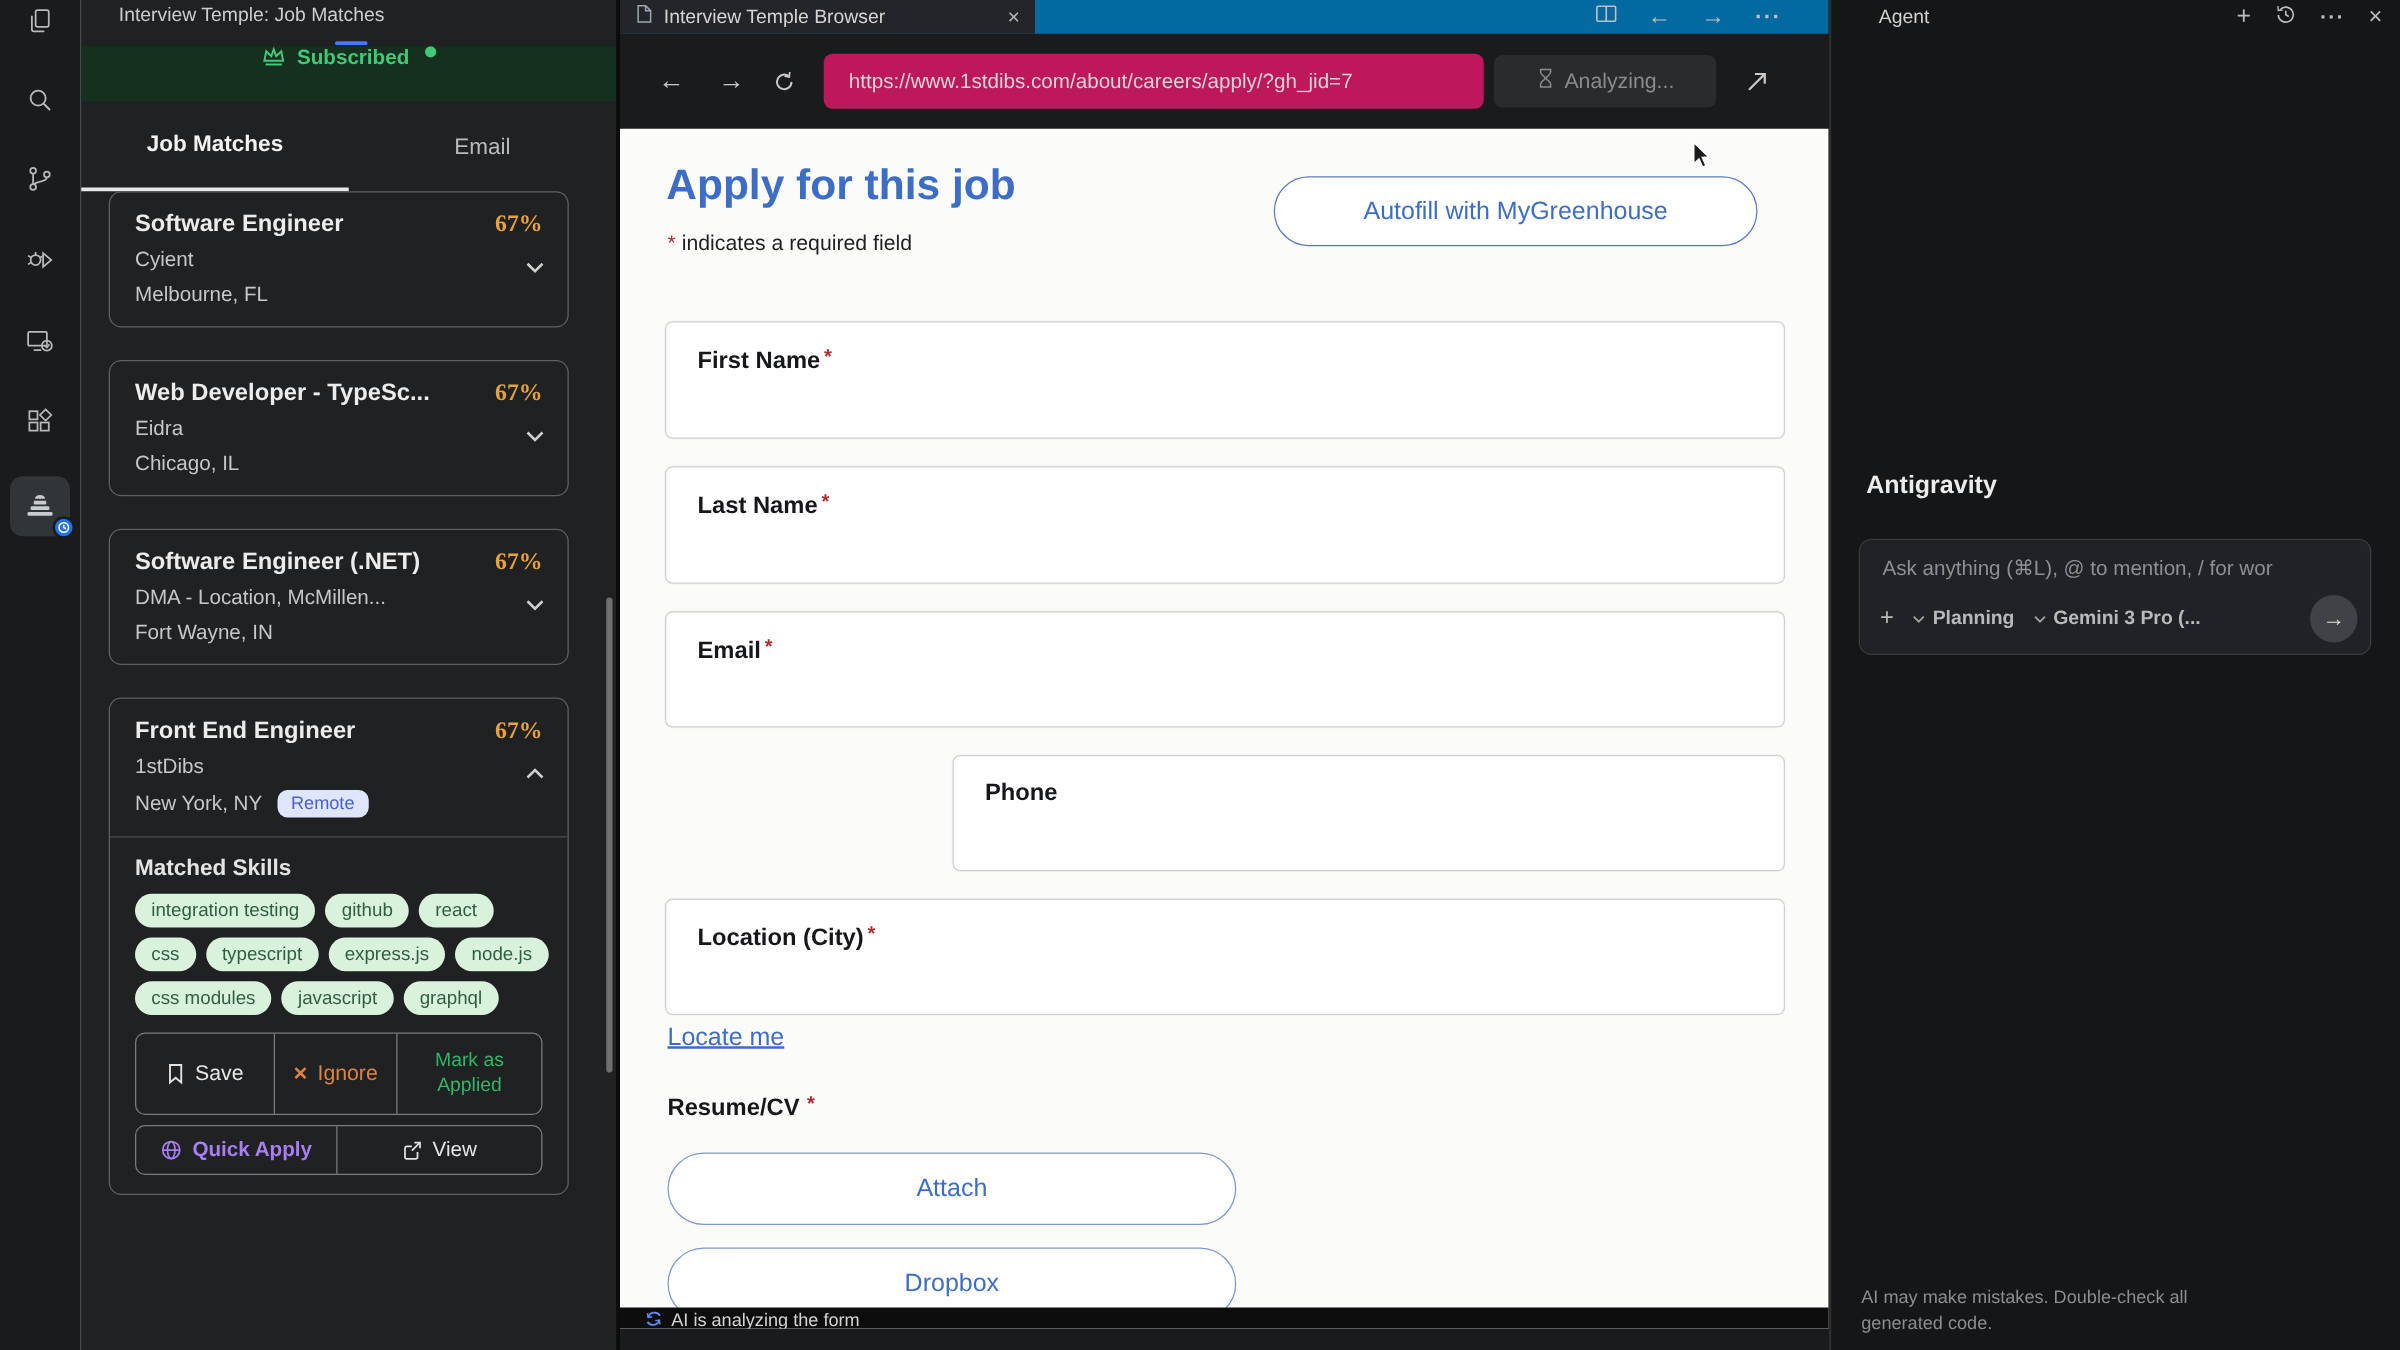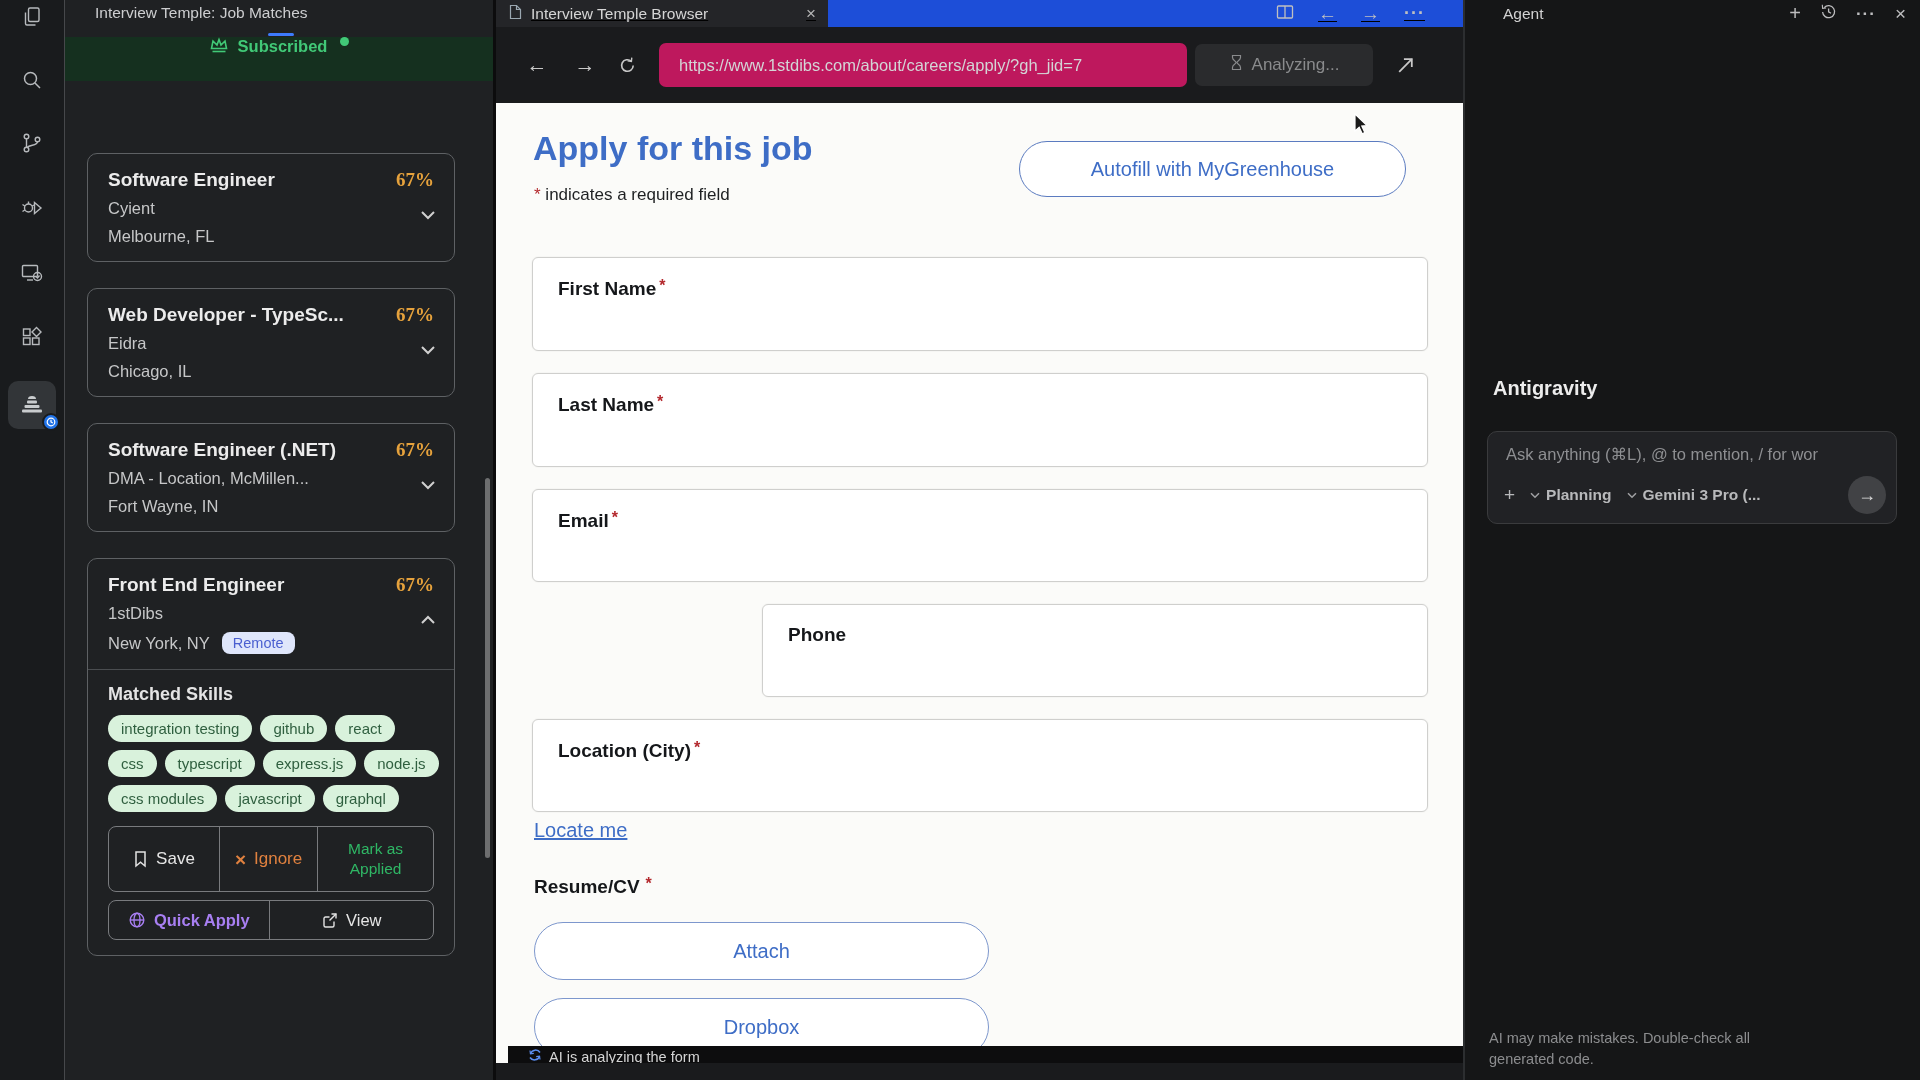--- a/index.html
+++ b/index.html
@@ -45,21 +45,21 @@
   .act .xx { color:#e0813f; font-size:19px; font-weight:bold; line-height:1; }
   .act.ignore { color:#e0813f; }
   .act.applied { color:#2fb765; }
   .act .ma { width:92px; text-align:center; font-size:15.5px; line-height:1.3; }
   .act.qa { color:#a87ff2; font-weight:bold; font-size:16.5px; }
   .act.view { font-size:16.5px; }
   .sb-scrollbar { position:absolute; right:3px; top:478px; width:5px; height:380px; background:rgba(205,205,205,.45); border-radius:3px; }
 
   
   .browser { width:970px; flex:none; position:relative; background:#1a1b1d; border-left:3px solid #0c0c0d; }
-  .tabstrip { position:absolute; top:0; left:0; width:100%; height:27px; background:#1d4ed8; display:flex; align-items:center;text-decoration:underline; }
+  .tabstrip { position:absolute; top:0; left:0; width:100%; height:27px; background:#0369a1; display:flex; align-items:center; }
   .btab { width:332px; height:27px; background:#242528; display:flex; align-items:center; gap:9px; padding:0 12px; }
   .btab .ttl { font-size:15.5px; color:#d5d5d5; flex:1; }
   .btab .cls { color:#b5b5b5; font-size:17px; }
   .strip-actions { margin-left:auto; display:flex; align-items:center; gap:24px; padding-right:38px; color:#c0c0c0; }
   .strip-actions .arrow { font-size:19px; }
   .strip-actions .dots { font-size:18px; font-weight:bold; letter-spacing:1px; }
   .toolbar { position:absolute; top:27px; left:0; width:100%; height:76px; display:flex; align-items:center; }
   .nav-arrow { color:#c8c8c8; font-size:21px; width:30px; text-align:center; }
   .nav-back { margin-left:26px; }
   .nav-fwd { margin-left:18px; }
@@ -79,21 +79,21 @@
   .flabel { position:absolute; left:25px; top:19px; font-size:19px; font-weight:bold; color:#15171a; }
   .flabel .req { color:#b3282d; font-size:16px; vertical-align:4px; margin-left:3px; }
   .dd { position:absolute; right:24px; top:44px; font-size:13px; color:#1c1c1c; }
   .locate { position:absolute; left:38px; top:716px; font-size:20px; color:#3e6dc6; text-decoration:underline; }
   .resume-lbl { position:absolute; left:38px; top:772px; font-size:19px; font-weight:bold; color:#15171a; }
   .resume-lbl .req { color:#b3282d; font-size:16px; vertical-align:4px; margin-left:6px; }
   .upload-btn { position:absolute; left:38px; width:455px; height:58px; border:1.5px solid #7d97cd; border-radius:29px; background:#fff;
                 display:flex; align-items:center; justify-content:center; font-size:20px; color:#3e6dc6; }
   .attach { top:819px; } .dropbox { top:895px; }
   .cursor { position:absolute; left:858px; top:10px; }
-  .pagestatus { position:absolute; bottom:0; left:12px; width:100%; height:17px; background:#0d0d0e; display:flex; align-items:flex-start; gap:7px; padding:2px 0 0 20px; overflow:hidden; }
+  .pagestatus { position:absolute; bottom:0; left:0; width:100%; height:17px; background:#0d0d0e; display:flex; align-items:flex-start; gap:7px; padding:2px 0 0 20px; overflow:hidden; }
   .pagestatus span { color:#d5d5d5; font-size:14.5px; line-height:18px; }
 
   
   .agent { flex:1; position:relative; background:#151617; border-left:2px solid #2c2e30; }
   .ag-header { height:27px; display:flex; align-items:center; padding:0 14px 0 38px; }
   .ag-title { font-size:15.5px; color:#d2d2d2; flex:1; }
   .ag-icons { display:flex; align-items:center; gap:19px; color:#bdbdbf; }
   .ag-icons .plus { font-size:20px; }
   .ag-icons .dots { font-size:17px; font-weight:bold; letter-spacing:1px; }
   .ag-icons .cls { font-size:19px; }
@@ -178,20 +178,24 @@
     <div class="sb-banner">
       <span>
         <svg width="20" height="16" viewBox="0 0 19 16" fill="none" stroke="#41c977" stroke-width="1.6">
             <path d="M2 11.5 L3.5 4 L7.5 8 L9.5 2.5 L11.5 8 L15.5 4 L17 11.5 Z"></path>
             <path d="M3 14.5 H16"></path>
           </svg>
       </span>
       <span class="lbl">Subscribed</span>
       <span class="dot"></span>
     </div>
+    <div class="sb-tabs">
+      <div class="sb-tab active">Job Matches</div>
+      <div class="sb-tab">Email</div>
+    </div>
     <div class="job-list" id="job-list">
         <div class="card">
     <div class="c-top">
       <span class="c-title">Software Engineer</span>
       <span class="c-match">67%</span>
     </div>
     <div class="c-co">Cyient</div>
     <div class="c-loc-row">
       <span>Melbourne, FL</span>
 

